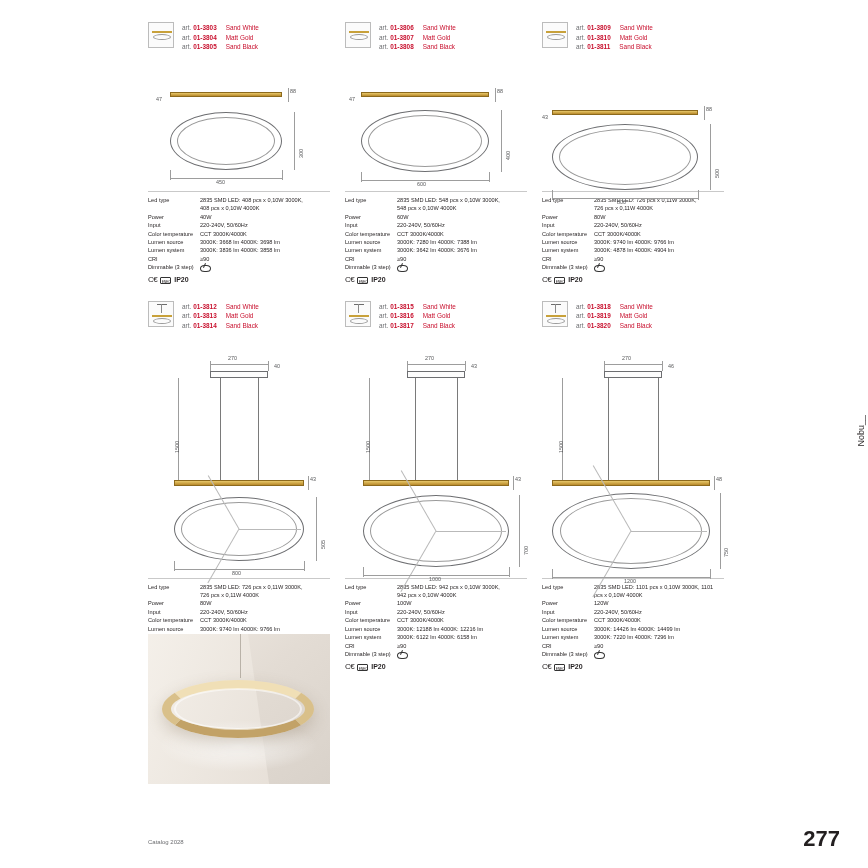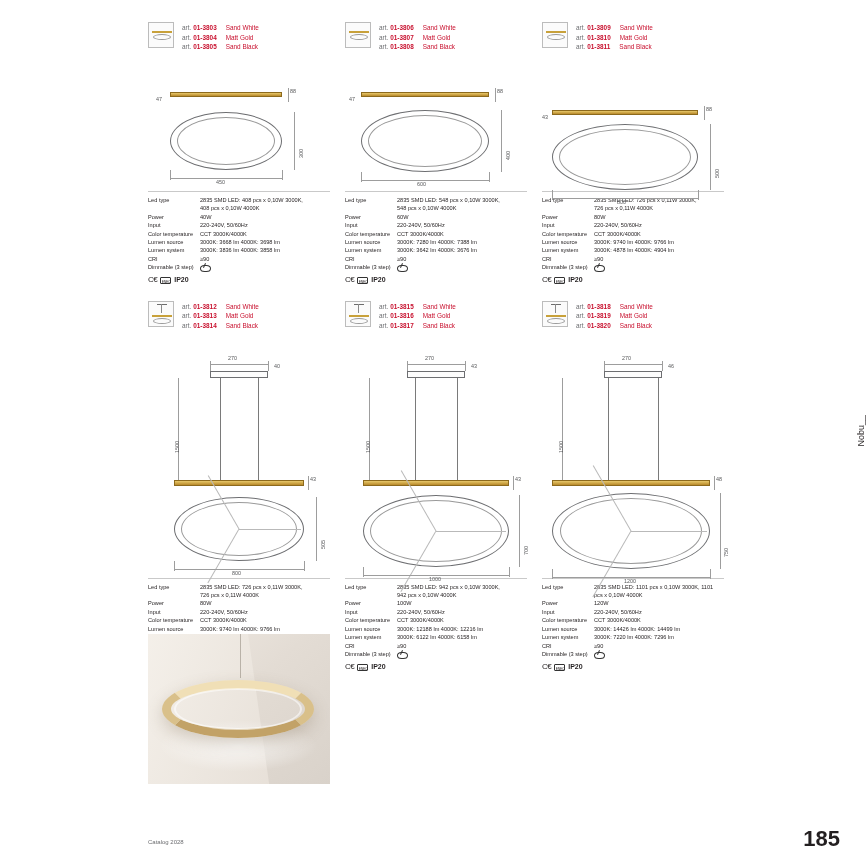--- a/index.html
+++ b/index.html
@@ -793,16 +793,16 @@
   <div class="photo">
     <div class="wall"></div>
     <div class="corner"></div>
     <div class="cord"></div>
     <div class="ringGlow"></div>
     <div class="ringOuter"></div>
     <div class="ringInner"></div>
   </div>
 
   <div class="footer-cat">Catalog 2028</div>
-  <div class="pageno">185</div>
+  <div class="pageno">277</div>
   <div class="sidelabel">Nobu__</div>
 
 </div>
 
 </body></html>

